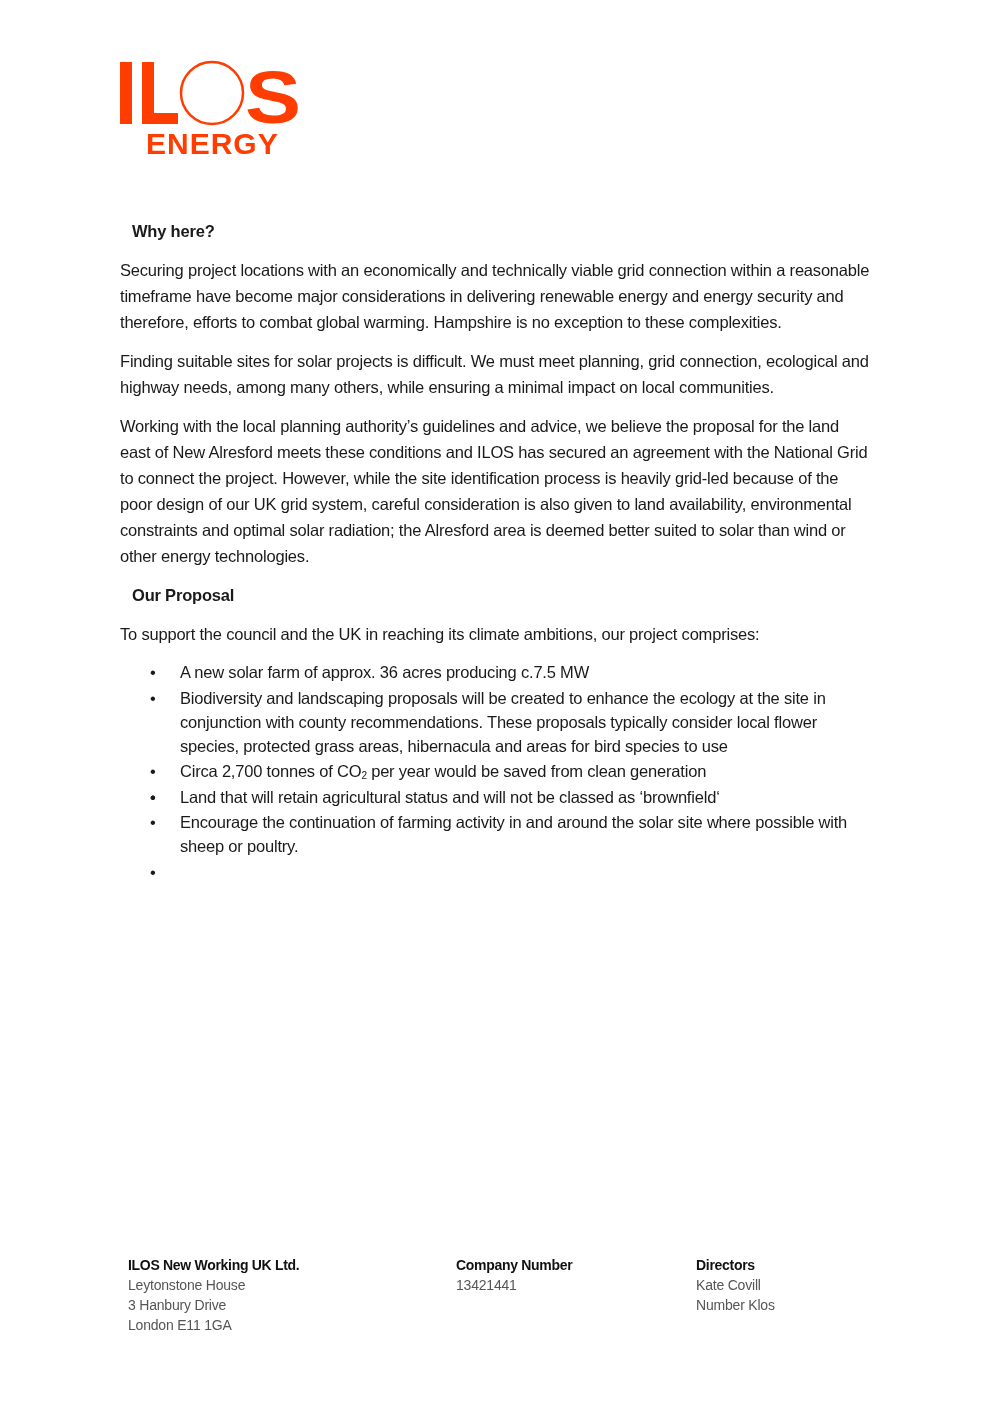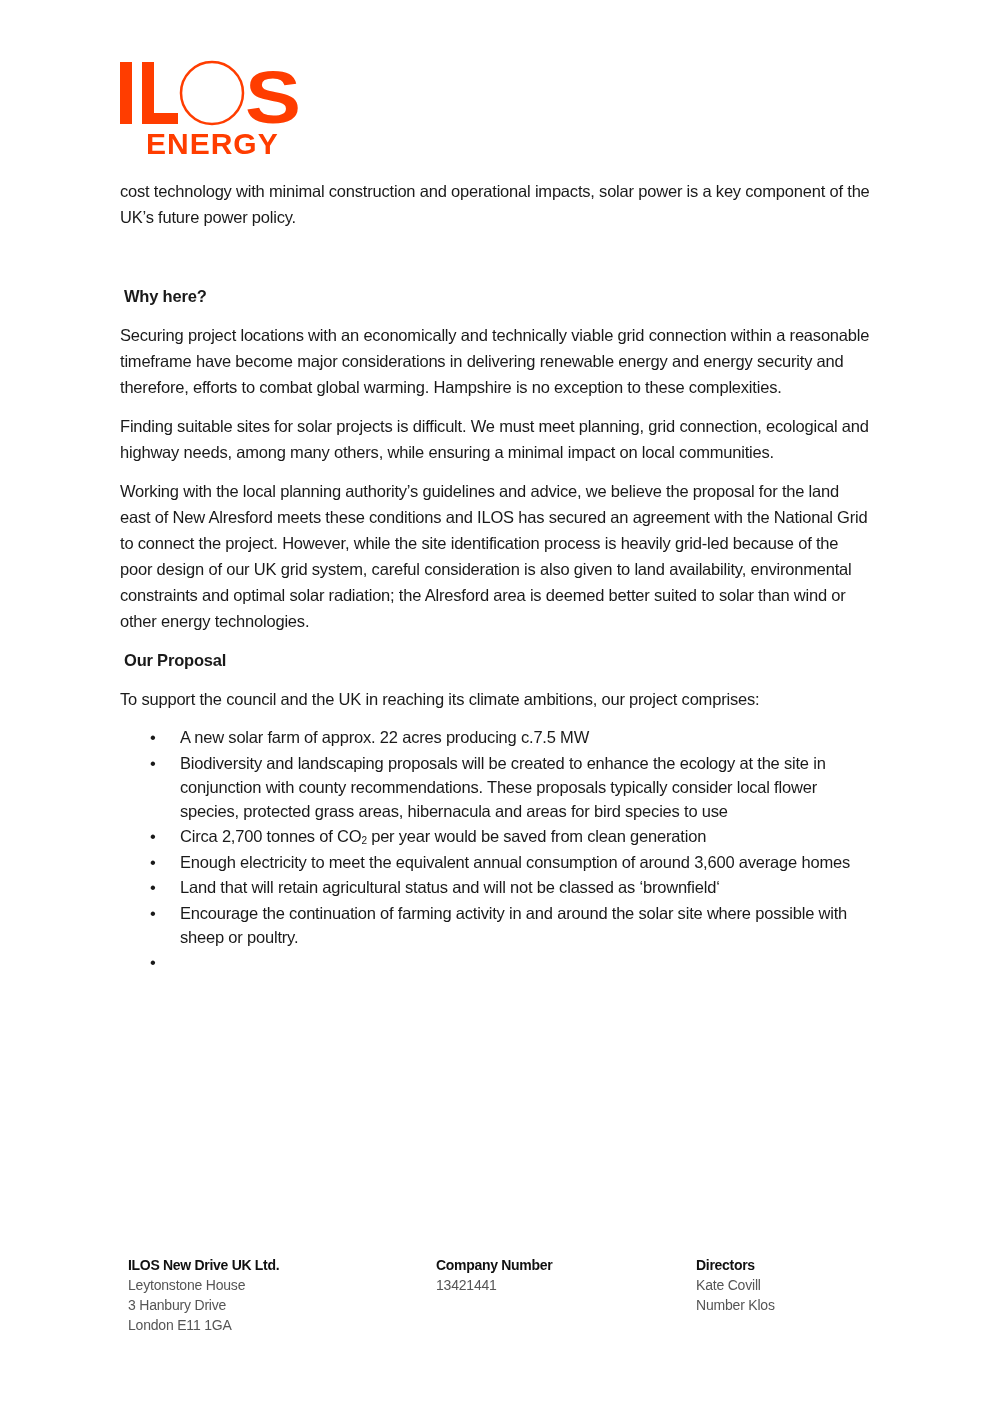--- a/index.html
+++ b/index.html
@@ -1,21 +1,21 @@
 <!DOCTYPE html>
 <html><head>
 <meta charset="utf-8">
 <style>
   html, body { margin: 0; padding: 0; background: #ffffff; }
   body { width: 992px; height: 1403px; position: relative; overflow: hidden; font-family: "Liberation Sans", sans-serif; color: #1a1a1a; }
   .logo { position: absolute; left: 120px; top: 58px; width: 180px; height: 100px; }
   .content { position: absolute; left: 120px; top: 178px; width: 752px; font-size: 16.5px; line-height: 26px; letter-spacing: -0.2px; }
   .content p { margin: 0 0 13px 0; }
   .content .gap { height: 40px; }
-  .content h3 { font-size: 16.5px; font-weight: bold; margin: 0 0 13px 4px; line-height: 26px; }
+  .content h3 { font-size: 16.5px; font-weight: bold; margin: 0 0 13px 12px; line-height: 26px; }
   .content ul { margin: 0; padding: 0 0 0 60px; list-style: none; }
   .content li { position: relative; line-height: 24px; margin-bottom: 1.5px; }
   .content li .bullet { position: absolute; left: -30px; top: 0; }
   sub { font-size: 10px; vertical-align: -2px; line-height: 0; }
   .footer { position: absolute; top: 1255px; left: 128px; width: 720px; font-size: 14px; line-height: 20px; color: #555; }
   .footer .col { position: absolute; top: 0; }
   .footer .col .t { font-weight: bold; color: #111; letter-spacing: -0.3px; }
   .footer .col div { letter-spacing: -0.2px; }
 </style>
 </head>
@@ -25,47 +25,46 @@
   <svg width="180" height="100" viewBox="0 0 180 100">
     <rect x="0" y="4" width="12" height="62" fill="#FF3D00"></rect>
     <path d="M22 4 h12 v51 h24 v11 h-36 z" fill="#FF3D00"></path>
     <circle cx="92" cy="35" r="31" fill="none" stroke="#FF3D00" stroke-width="2.5"></circle>
     <text x="125" y="66" font-family="Liberation Sans, sans-serif" font-weight="bold" font-size="84" fill="#FF3D00" transform="scale(1,0.88) translate(0,8)">S</text>
     <text x="26" y="96" font-family="Liberation Sans, sans-serif" font-weight="bold" font-size="30" fill="#FF3D00" letter-spacing="1">ENERGY</text>
   </svg>
 </div>
 
 <div class="content">
-  <p>cost technology with minimal construction and operational impacts, solar power is a key component of the UK’s future power policy.</p>
   <div class="gap"></div>
   <h3>Why here?</h3>
   <p>Securing project locations with an economically and technically viable grid connection within a reasonable timeframe have become major considerations in delivering renewable energy and energy security and therefore, efforts to combat global warming.  Hampshire is no exception to these complexities.</p>
   <p>Finding suitable sites for solar projects is difficult.  We must meet planning, grid connection, ecological and highway needs, among many others, while ensuring a minimal impact on local communities.</p>
   <p>Working with the local planning authority’s guidelines and advice, we believe the proposal for the land east of New Alresford meets these conditions and ILOS has secured an agreement with the National Grid to connect the project.  However, while the site identification process is heavily grid-led because of the poor design of our UK grid system, careful consideration is also given to land availability, environmental constraints and optimal solar radiation; the Alresford area is deemed better suited to solar than wind or other energy technologies.</p>
   <h3>Our Proposal</h3>
   <p>To support the council and the UK in reaching its climate ambitions, our  project comprises:</p>
   <ul>
-    <li><span class="bullet">•</span><span>A new solar farm of approx. 22 acres producing c.7.5 MW</span></li>
+    <li><span class="bullet">•</span><span>A new solar farm of approx. 36 acres producing c.7.5 MW</span></li>
     <li><span class="bullet">•</span><span>Biodiversity and landscaping proposals will be created to enhance the ecology at the site in conjunction with county recommendations.  These proposals typically consider local flower species, protected grass areas, hibernacula and areas for bird species to use</span></li>
     <li><span class="bullet">•</span><span>Circa 2,700 tonnes of CO</span><sub>2</sub><span> per year would be saved from clean generation</span></li>
-    <li><span class="bullet">•</span><span>Enough electricity to meet the equivalent annual consumption of around 3,600 average homes</span></li>
+    <li><span class="bullet">•</span></li>
     <li><span class="bullet">•</span><span>Land that will retain agricultural status and will not be classed as ‘brownfield‘</span></li>
     <li><span class="bullet">•</span><span>Encourage the continuation of farming activity in and around the solar site where possible with sheep or poultry.</span></li>
     <li><span class="bullet">•</span></li>
   </ul>
 </div>
 
 <div class="footer">
   <div class="col" style="left:0">
-    <div class="t">ILOS New Drive UK Ltd.</div>
+    <div class="t">ILOS New Working UK Ltd.</div>
     <div>Leytonstone House</div>
     <div>3 Hanbury Drive</div>
     <div>London E11 1GA</div>
   </div>
-  <div class="col" style="left:308px">
+  <div class="col" style="left:328px">
     <div class="t">Company Number</div>
     <div>13421441</div>
   </div>
   <div class="col" style="left:568px">
     <div class="t">Directors</div>
     <div>Kate Covill</div>
     <div>Number Klos</div>
   </div>
 </div>
 

